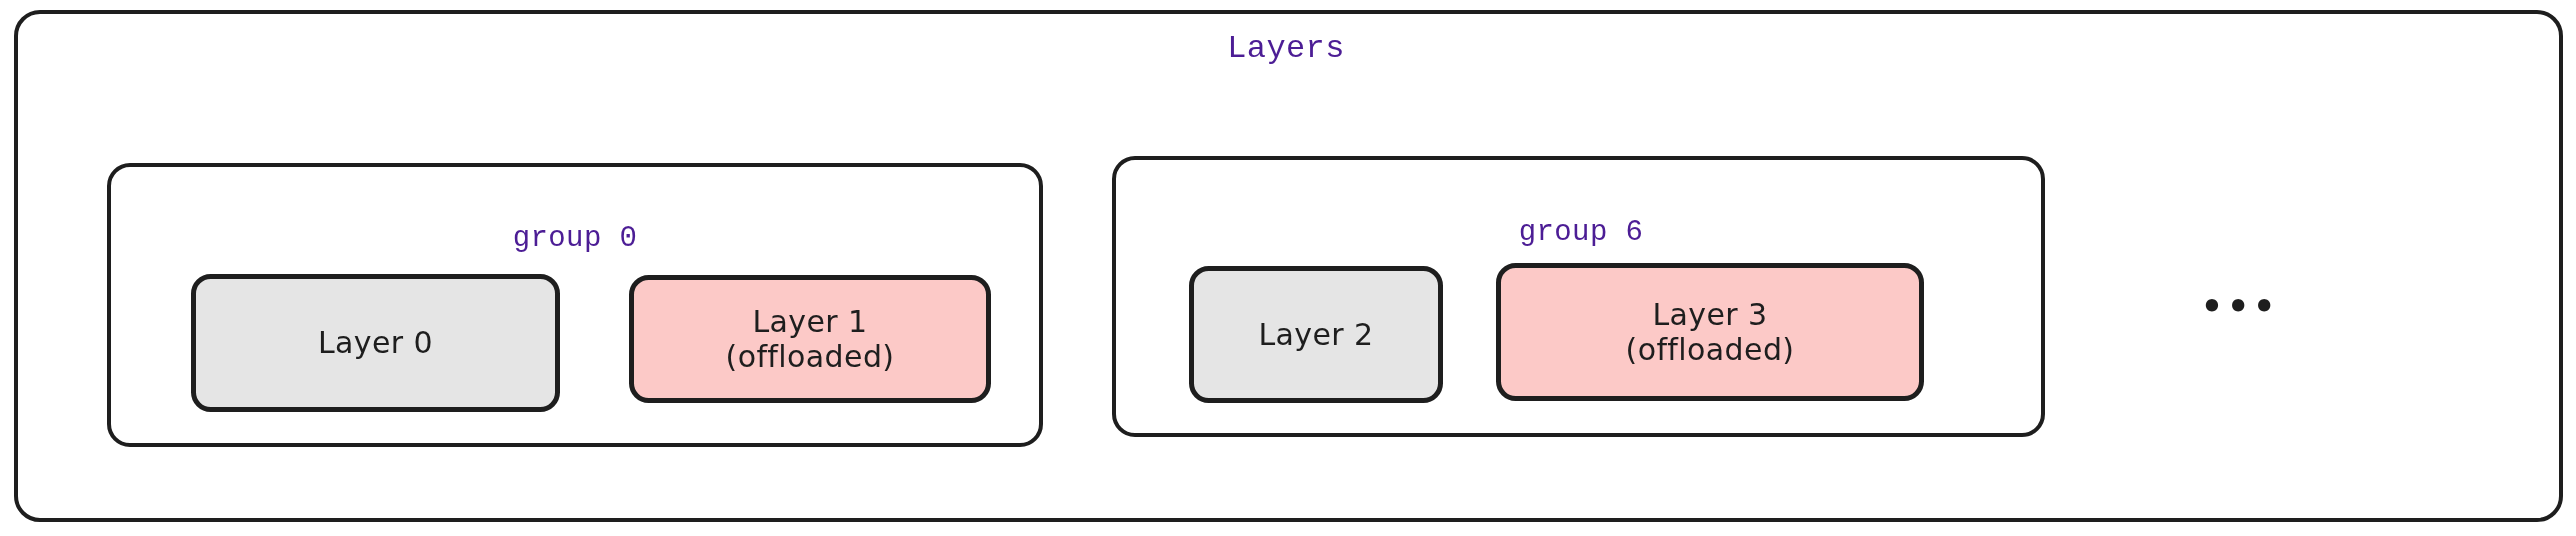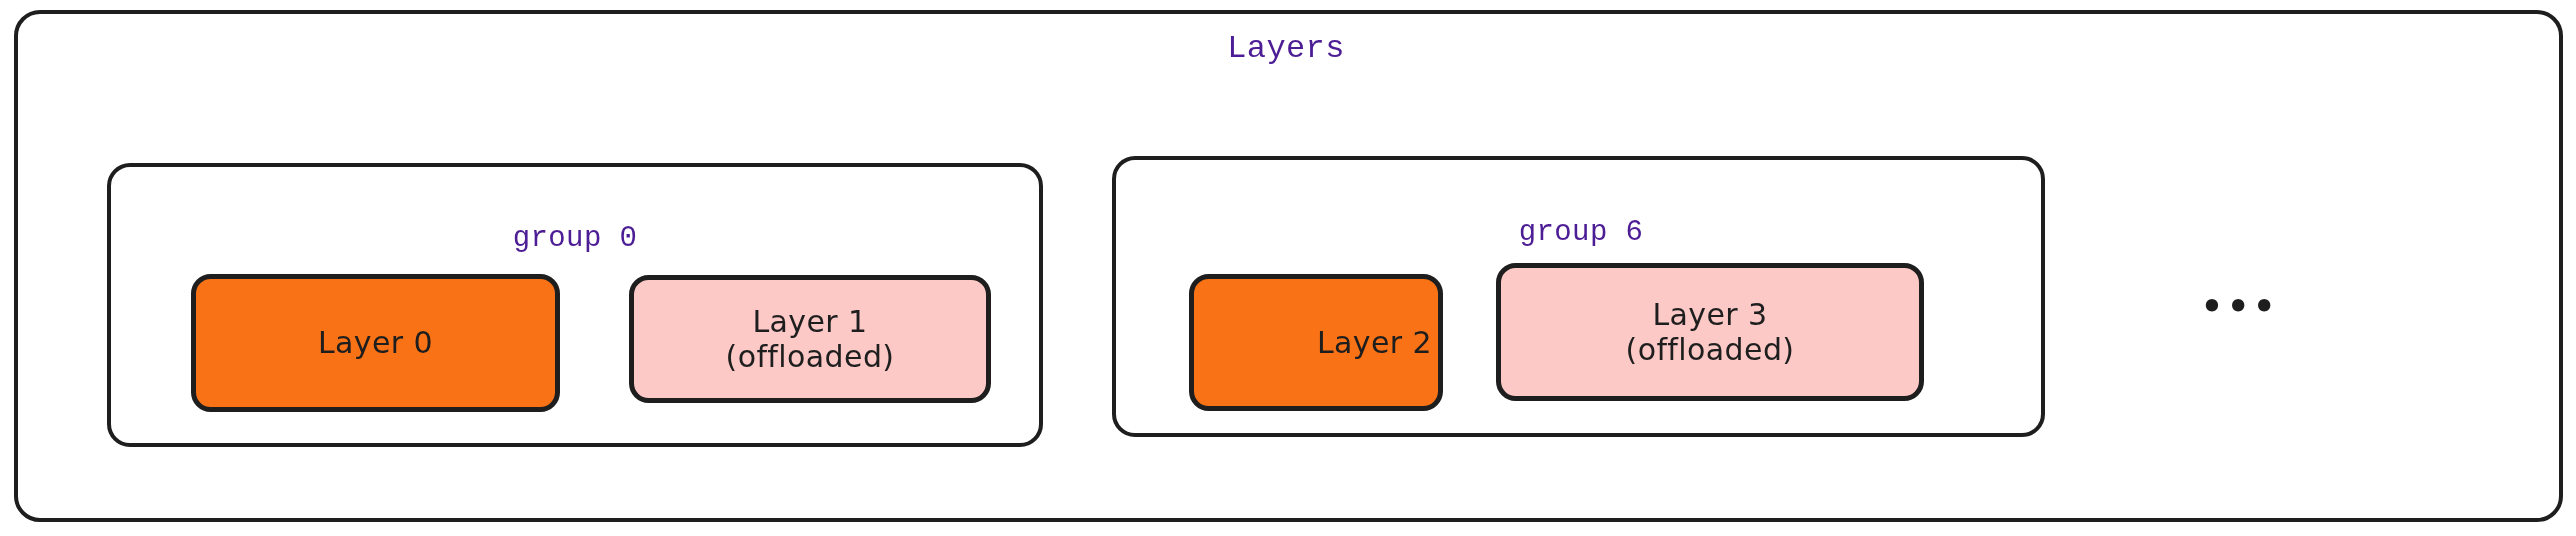--- a/index.html
+++ b/index.html
@@ -46,21 +46,21 @@
     align-items: center;
     justify-content: center;
     text-align: center;
     line-height: 1.18;
     color: #1e1e1e;
     font-family: "DejaVu Sans", sans-serif;
     font-size: 30px;
     font-weight: 400;
     letter-spacing: 0.4px;
   }
-  .node.green { background: #f97316; }
+  .node.green { background: #e5e5e5; }
   .node.pink  { background: #fcc9c7; }
   .node .node-label { display: block; padding: 0 6px; }
 
   
   .label {
     position: absolute;
     color: #4c1d95;
     font-family: Liberation Mono, monospace;
     font-weight: 400;
     letter-spacing: 0.4px;
@@ -104,21 +104,21 @@
     <span class="node-label">
       <span>Layer 1</span><br>
       <span>(offloaded)</span>
     </span>
   </div>
 
   <div class="box group" style="left:1112px; top:156px; width:933px; height:281px;"></div>
 
   <div class="label group-title" style="left:1581px; top:179px;">group 6</div>
 
-  <div class="node green" style="left:1189px; top:274px; width:254px; height:137px;justify-content:flex-end;">
+  <div class="node green" style="left:1189px; top:266px; width:254px; height:137px;">
     <span class="node-label">Layer 2</span>
   </div>
 
   <div class="node pink" style="left:1496px; top:263px; width:428px; height:138px;">
     <span class="node-label">
       <span>Layer 3</span><br>
       <span>(offloaded)</span>
     </span>
   </div>
 

